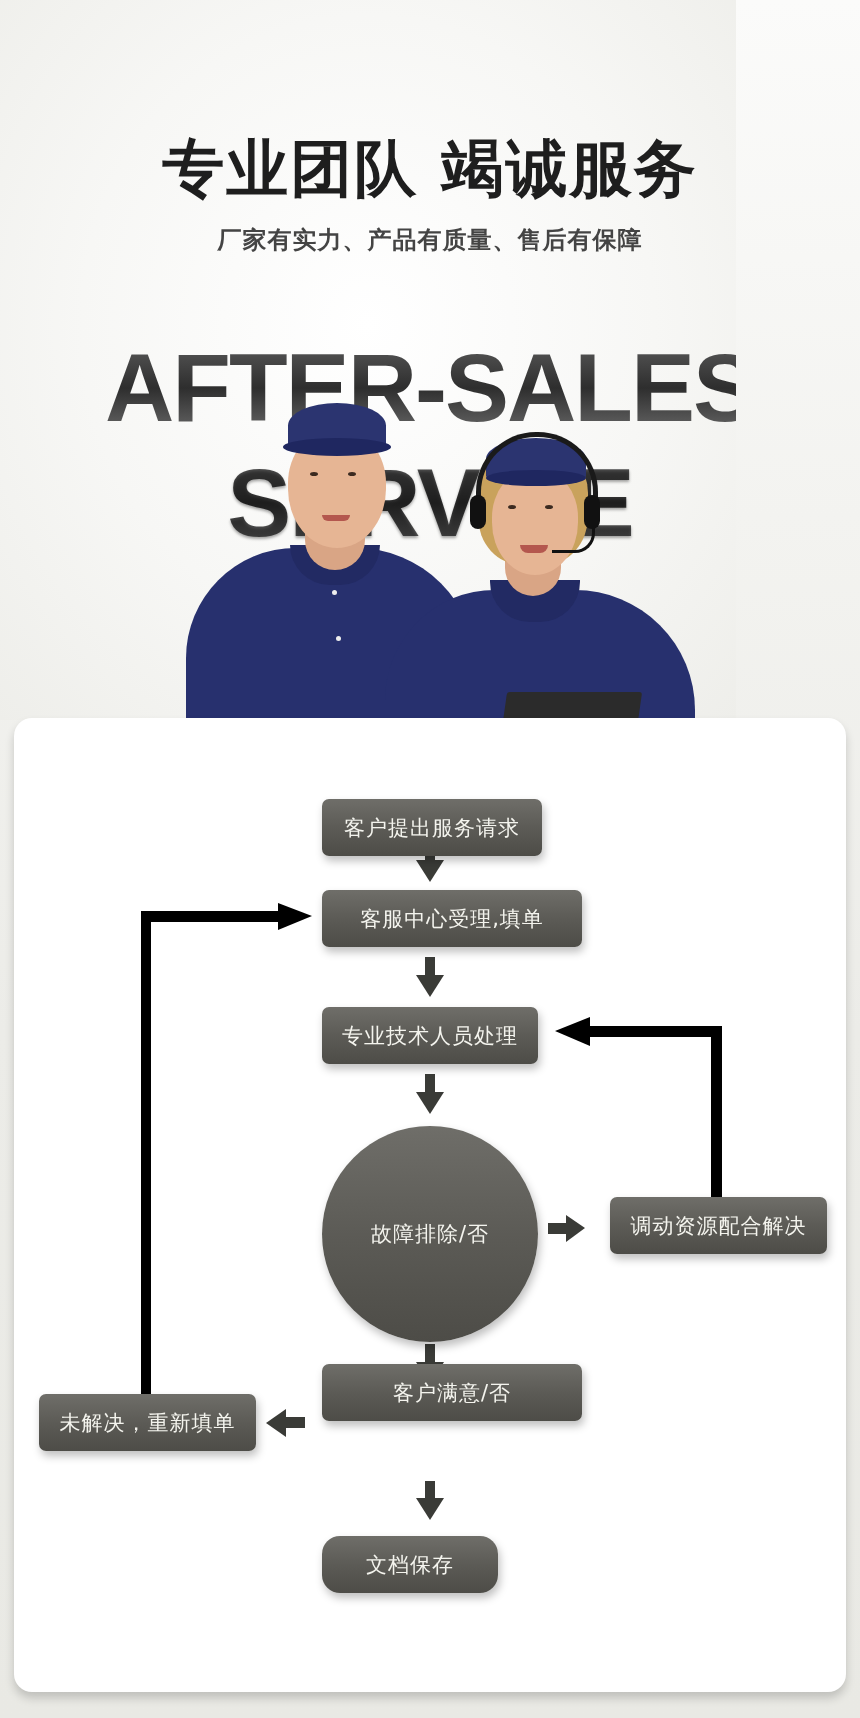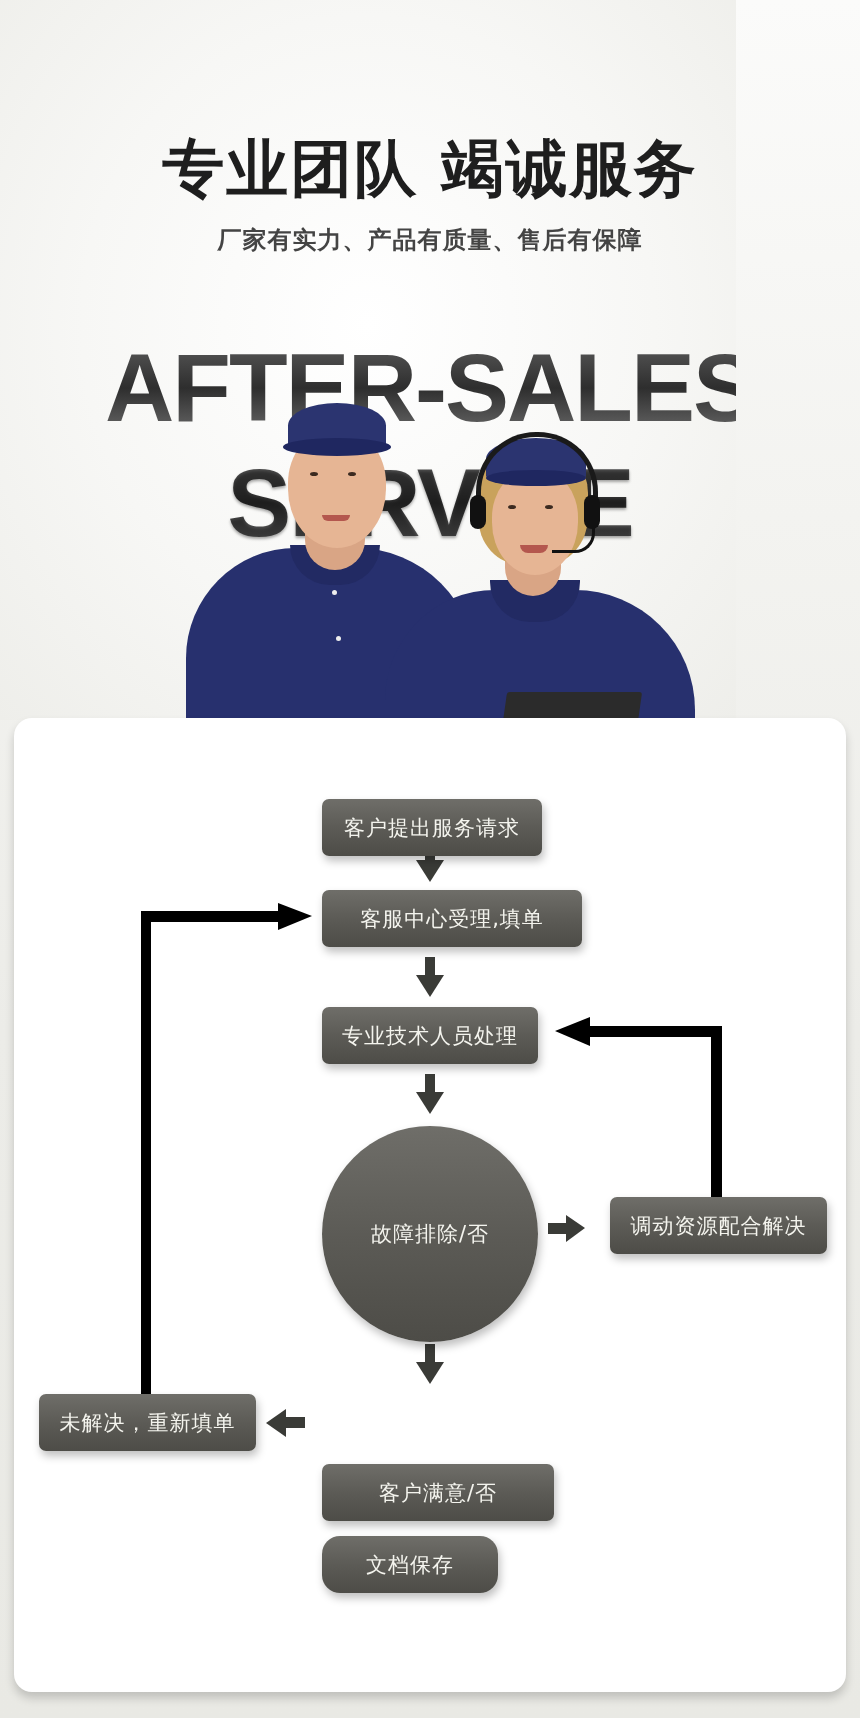--- a/index.html
+++ b/index.html
@@ -128,15 +128,15 @@
     <rect x="588" y="1026" width="134" height="11"></rect>
     <polygon points="590,1017 590,1046 555,1031"></polygon>
   </g>
 </svg>
 
 <div class="node" style="left:322px;top:765px;width:220px;margin-top:34px;">客户提出服务请求</div>
 <div class="node" style="left:322px;top:890px;width:260px;">客服中心受理,填单</div>
 <div class="node" style="left:322px;top:1007px;width:216px;text-align:right;">专业技术人员处理</div>
 <div class="node circle" style="left:322px;top:1126px;">故障排除/否</div>
 <div class="node" style="left:599px;top:1197px;width:217px;margin-left:11px;">调动资源配合解决</div>
-<div class="node" style="left:322px;top:1464px;width:232px;">客户满意/否</div>
+<div class="node" style="left:322px;top:1364px;width:260px;">客户满意/否</div>
 <div class="node" style="left:39px;top:1394px;width:217px;">未解决，重新填单</div>
 <div class="node" style="left:322px;top:1536px;width:176px;border-radius:18px;">文档保存</div>
 
 </body></html>

